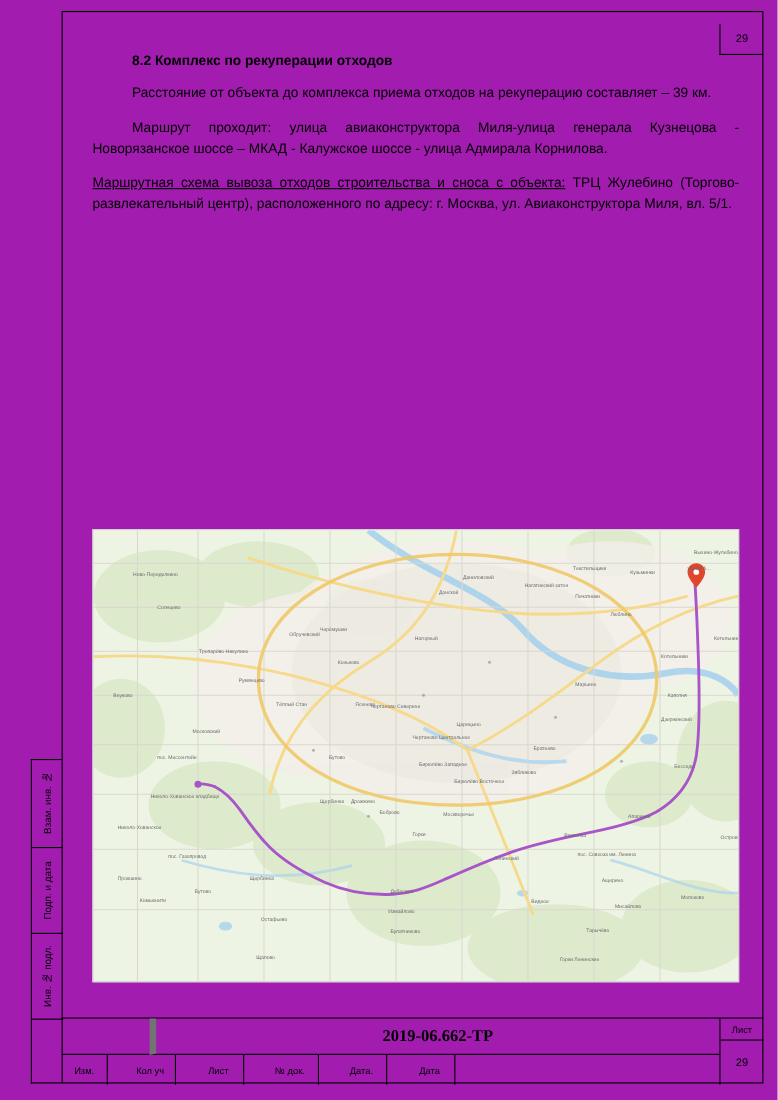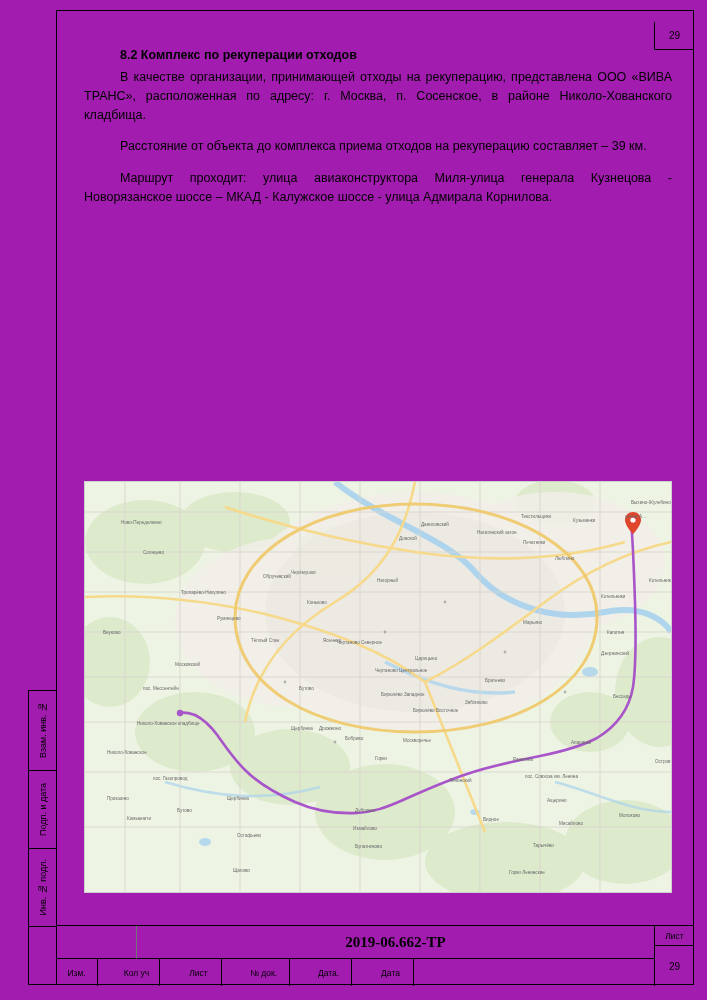--- a/index.html
+++ b/index.html
@@ -129,21 +129,21 @@
     position: absolute;
     left: 0; top: 0;
     width: 598px; height: 60px;
     box-sizing: border-box;
   }
   .tb-doccode {
     position: absolute;
     left: 80px; top: 0;
     width: 518px; height: 33px;
     border-bottom: 1px solid #000;
-    border-left: 1px solid #737373;
+    border-left: 6px solid #737373;
     box-sizing: border-box;
     display: flex; align-items: center; justify-content: center;
     font-family: "Liberation Serif", serif;
     font-weight: bold;
     font-size: 15px;
     color: #000;
   }
   .tb-left-grid {
     position: absolute;
     left: 0; top: 0;
@@ -211,23 +211,25 @@
       <span>Подп. и дата</span>
     </div>
     <div class="left-cell lc3">
       <span>Инв. № подл.</span>
     </div>
     <div class="left-cell lc4"></div>
   </div>
 
   <div class="content">
     <h2 class="section-title">8.2 Комплекс по рекуперации отходов</h2>
-    <p class="body">В качестве организации, принимающей отходы на рекуперацию, представлена ООО «ВИВА ТРАНС», расположенная по адресу: г. Москва, п. Сосенское, в районе Николо-Хованского кладбища.</p>
     <p class="body spaced">Расстояние от объекта до комплекса приема отходов на рекуперацию составляет – 39 км.</p>
     <p class="body spaced">Маршрут проходит: улица авиаконструктора Миля-улица генерала Кузнецова - Новорязанское шоссе – МКАД - Калужское шоссе - улица Адмирала Корнилова.</p>
+    <p class="body spaced noindent" style="text-indent:0;">
+      <span class="underline-lead">Маршрутная схема вывоза отходов строительства и сноса с объекта:</span><span> ТРЦ Жулебино (Торгово-развлекательный центр), расположенного по адресу: г. Москва, ул. Авиаконструктора Миля, вл. 5/1.</span>
+    </p>
   </div>
 
   <div class="map-wrap">
     <svg class="map-svg" width="586" height="410" viewBox="0 0 586 410" xmlns="http://www.w3.org/2000/svg">
 
       <rect x="0" y="0" width="586" height="410" fill="#eef4e4"></rect>
 
       <g opacity="0.75" fill="#d8e7c4">
         <ellipse cx="60" cy="60" rx="60" ry="42"></ellipse>
         <ellipse cx="150" cy="40" rx="55" ry="30"></ellipse>

